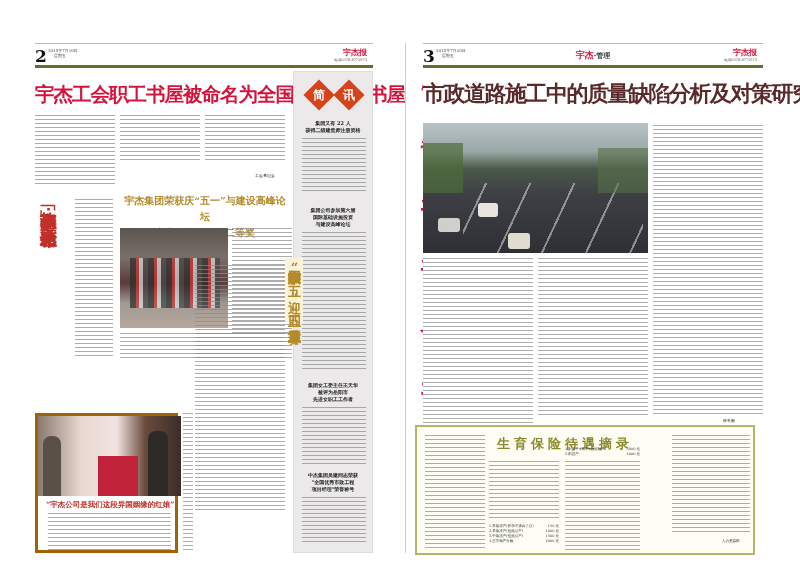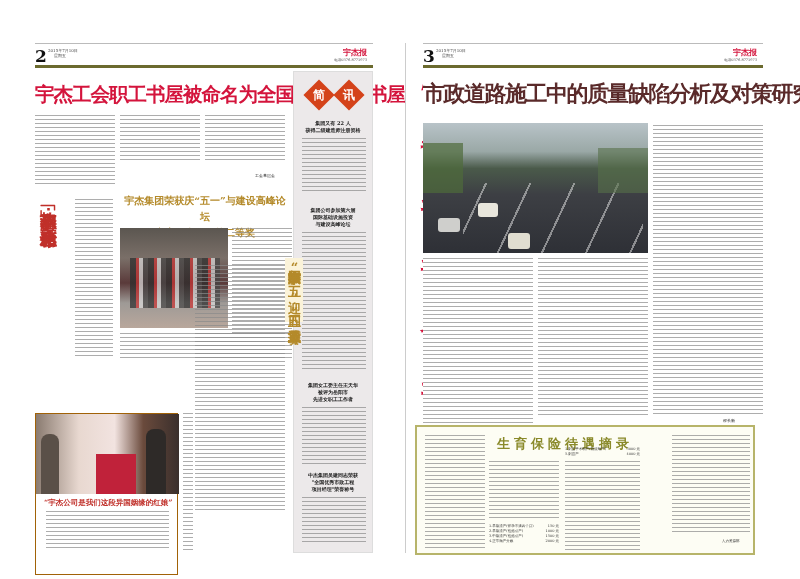--- a/index.html
+++ b/index.html
@@ -93,21 +93,21 @@
     <div style="position:absolute;left:10px;top:30px;width:90px;height:50px;background:repeating-linear-gradient(90deg,#2b2b2b 0 6px,#c33 6px 9px,#ddd 9px 13px,#444 13px 18px);opacity:.7;"></div>
   </div>
   <div class="txt" style="left:197px;top:185px;width:60px;height:105px;"></div>
   <div class="txt" style="left:85px;top:290px;width:172px;height:28px;"></div>
 
   <div class="txt" style="left:160px;top:222px;width:90px;height:248px;"></div>
   <div class="vert" style="position:absolute;left:250px;top:215px;color:#b48a2a;font-weight:bold;font-size:13px;line-height:16px;background:#fbf3d9;padding:2px 1px;">
     <span>宇杰集团举行庆“五一”迎“五四”员工篮球赛</span>
   </div>
 
-  <div style="position:absolute;left:0;top:370px;width:143px;height:162px;border:1px solid #a16207;background:#fff;">
+  <div style="position:absolute;left:0;top:370px;width:143px;height:140px;border:3px solid #a16207;background:#fff;">
     <div class="photo" style="left:0;top:0;width:143px;height:80px;background:linear-gradient(90deg,#8a7b70 0%,#e8d8d0 30%,#f2e3e0 55%,#6a4a3c 75%,#3a2f2c 100%);">
       <div style="position:absolute;left:60px;top:40px;width:40px;height:40px;background:#c0223a;"></div>
       <div style="position:absolute;left:5px;top:20px;width:18px;height:60px;background:#5a5048;border-radius:8px 8px 0 0;"></div>
       <div style="position:absolute;left:110px;top:15px;width:20px;height:65px;background:#2e2a28;border-radius:8px 8px 0 0;"></div>
     </div>
     <div class="caption-red" style="position:absolute;left:8px;top:84px;font-size:7.5px;white-space:nowrap;">“宇杰公司是我们这段异国姻缘的红娘”</div>
     <div class="txt" style="left:10px;top:97px;width:123px;height:38px;"></div>
   </div>
   <div class="txt" style="left:148px;top:370px;width:10px;height:140px;"></div>
 </div>
@@ -123,20 +123,23 @@
   <div class="slogan-char" style="top:448px;">新</div>
 </div>
 
 <div class="page page-right" style="left:423px;width:340px;">
   <div class="hdr">
     <span class="hdr-num">3</span>
     <span class="hdr-date">
       <span>2015年7月10日</span><br>
       <span style="padding-left:6px">星期五</span>
     </span>
+    <div class="hdr-center">
+      <span class="red">宇杰</span><span class="dark">·管理</span>
+    </div>
     <div class="hdr-right">
       <span class="brand">宇杰报</span>
       <span class="tel">电话0376-8771973</span>
     </div>
   </div>
   <div class="rule"></div>
 
   <div class="headline" style="left:0;top:36px;font-size:22px;color:#5a2a2a;letter-spacing:-1.5px;">市政道路施工中的质量缺陷分析及对策研究</div>
 
   <div class="photo" style="left:0;top:80px;width:225px;height:130px;background:linear-gradient(180deg,#b8c3c8 0%,#9aa8a6 22%,#4a5a4a 35%,#3d3f44 55%,#2e3036 100%);">

